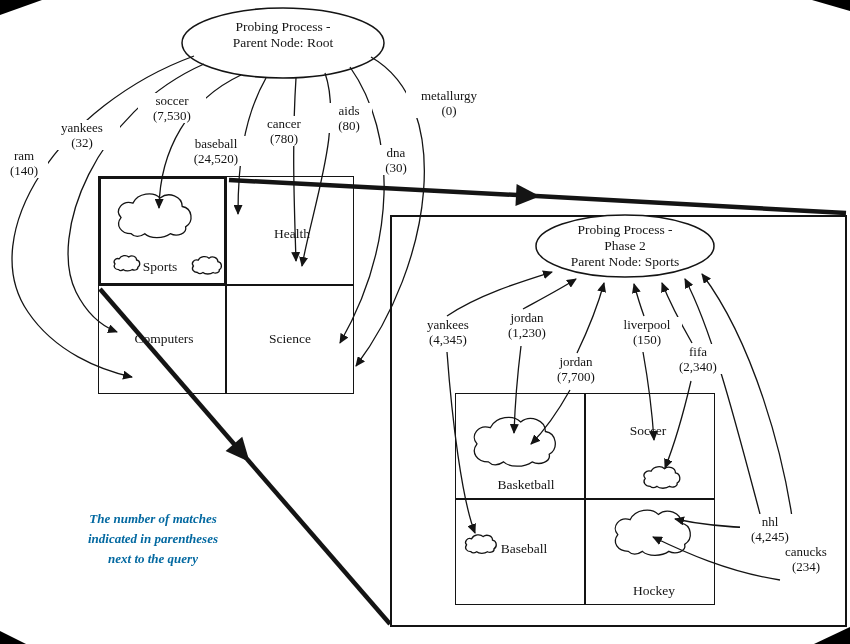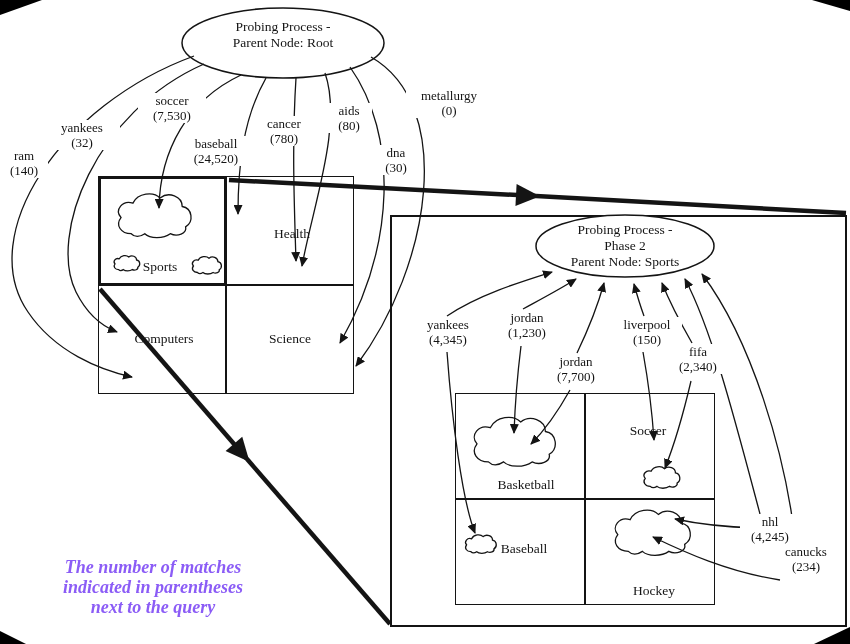--- a/index.html
+++ b/index.html
@@ -9,22 +9,22 @@
   #p2-outer{border-width:2px;}
   .vdiv{position:absolute;top:0;bottom:0;left:calc(50% - 0.7px);width:1.4px;background:#141414;}
   .hdiv{position:absolute;left:0;right:0;top:calc(50% - 0.7px);height:1.4px;background:#141414;}
   #sports-box{position:absolute;left:0;top:0;width:50%;height:50%;border:2.6px solid #141414;box-sizing:border-box;}
   #overlay{position:absolute;left:0;top:0;z-index:2;}
   .qlabel{position:absolute;z-index:3;text-align:center;font-size:13px;line-height:15px;
           background:#fff;padding:0 1px;}
   .qlabel span{display:block;}
   .map-label{position:absolute;z-index:3;font-size:13.5px;text-align:center;}
   .ellipse-text{position:absolute;z-index:3;text-align:center;font-size:13.5px;line-height:16px;}
-  .caption{position:absolute;z-index:3;font-style:italic;font-weight:bold;color:#8b5cf6;
-           text-align:center;font-size:18px;line-height:20px;margin-top:48px;}
+  .caption{position:absolute;z-index:3;font-style:italic;font-weight:bold;color:#0369a1;
+           text-align:center;font-size:13px;line-height:20px;}
   .caption span{display:block;}
   .corner{position:absolute;background:#000;z-index:4;}
   #corner-tl{left:0;top:0;width:42px;height:15px;clip-path:polygon(0 0,100% 0,0 100%);}
   #corner-tr{right:0;top:0;width:38px;height:11px;clip-path:polygon(0 0,100% 0,100% 100%);}
   #corner-bl{left:0;bottom:0;width:26px;height:13px;clip-path:polygon(0 0,0 100%,100% 100%);}
   #corner-br{right:0;bottom:0;width:36px;height:17px;clip-path:polygon(100% 0,100% 100%,0 100%);}
 </style>
 </head>
 <body>
 

